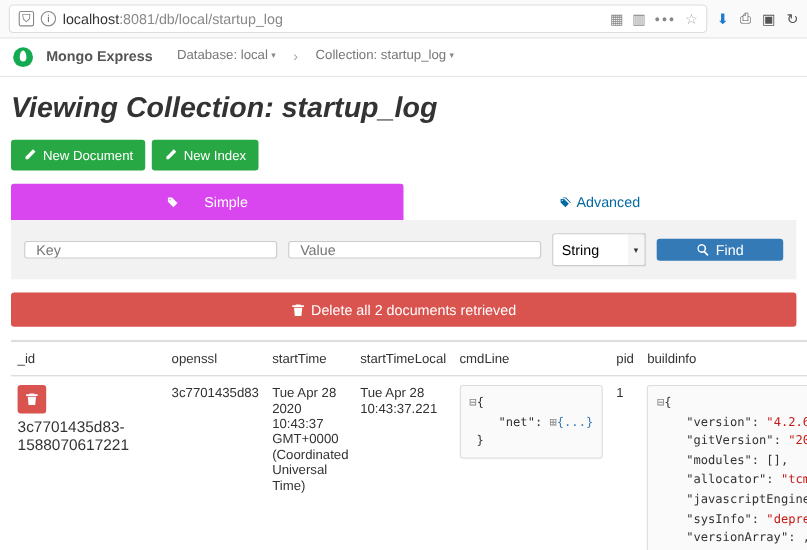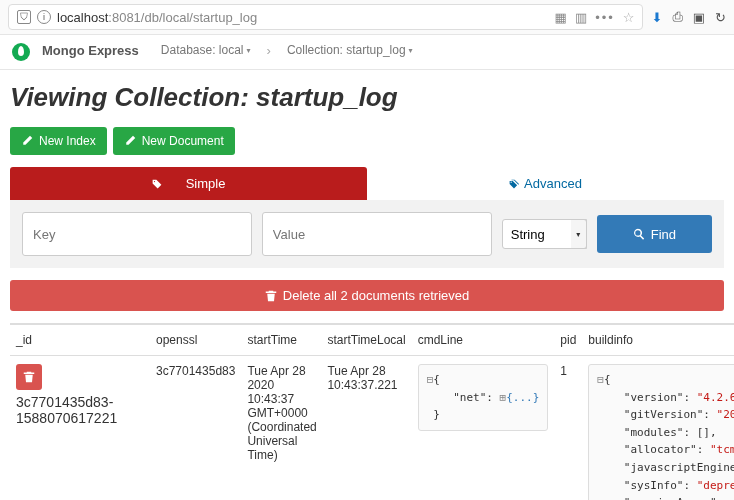--- a/index.html
+++ b/index.html
@@ -30,29 +30,29 @@
   
   .content { padding: 6px 10px 20px; }
   h1 { font-size: 26px; font-weight: 700; margin: 6px 0 14px; font-style: italic; }
   
   .btn { display: inline-flex; align-items: center; gap: 6px; border: none; border-radius: 3px; padding: 7px 11px; font-size: 12px; color: #fff; cursor: pointer; }
   .btn-green { background: #28a745; }
   .btn-row { display: flex; gap: 6px; margin-bottom: 12px; }
   
   .tabs { display: flex; width: 100%; }
   .tab { flex: 1; text-align: center; padding: 9px 0; font-size: 13px; cursor: pointer; display: flex; align-items: center; justify-content: center; gap: 5px; }
-  .tab-simple { background: #b91c1c; color: #fff; border-top-left-radius: 3px; border-top-right-radius: 3px; gap: 24px; }
+  .tab-simple { background: #d946ef; color: #fff; border-top-left-radius: 3px; border-top-right-radius: 3px; gap: 24px; }
   .tab-adv { background: #fff; color: #0369a1; }
   
   .search-panel { background: #f2f2f2; padding: 12px; display: flex; gap: 10px; align-items: center; }
-  .search-panel input[type=text] { flex: 1; height: 44px; padding: 0 10px; border: 1px solid #ccc; border-radius: 3px; font-size: 13px; }
+  .search-panel input[type=text] { flex: 1; height: 16px; padding: 0 10px; border: 1px solid #ccc; border-radius: 3px; font-size: 13px; }
   .select-wrap { position: relative; border-radius: 11px; }
   .search-panel select { height: 30px; padding: 0 22px 0 8px; border: 1px solid #ccc; border-radius: 3px 0 0 3px; font-size: 13px; background: #fff; appearance: none; min-width: 85px; }
   .select-caret { position: absolute; right: 0; top: 0; height: 30px; width: 16px; border: 1px solid #ccc; border-left: none; display: flex; align-items: center; justify-content: center; font-size: 8px; border-radius: 0 3px 3px 0; background: #f5f5f5; }
-  .btn-find { background: #337ab7; color: #fff; height: 38px; padding: 0 36px; border-radius: 3px; border: none; display: inline-flex; align-items: center; gap: 6px; font-size: 13px; cursor: pointer; }
+  .btn-find { background: #337ab7; color: #fff; height: 20px; padding: 0 36px; border-radius: 3px; border: none; display: inline-flex; align-items: center; gap: 6px; font-size: 13px; cursor: pointer; }
   
   .delete-bar { background: #d9534f; color: #fff; text-align: center; padding: 8px; border-radius: 3px; margin: 12px 0; font-size: 13px; display: flex; align-items: center; justify-content: center; gap: 6px; cursor: pointer; }
   
   table.data { width: 100%; border-collapse: collapse; font-size: 12px; }
   table.data thead th { text-align: left; font-weight: 400; padding: 8px 6px; border-top: 2px solid #ddd; border-bottom: 1px solid #ddd; white-space: nowrap; }
   table.data tbody td { vertical-align: top; padding: 8px 6px; }
   .del-btn { background: #d9534f; border: none; width: 26px; height: 26px; border-radius: 3px; color: #fff; display: flex; align-items: center; justify-content: center; cursor: pointer; margin-bottom: 4px; }
   .id-text { font-size: 14px; color: #333; }
   .cell-text { color: #333; white-space: pre-line; }
   
@@ -104,27 +104,27 @@
 
 <div class="content">
 
   <h1>Viewing Collection: startup_log</h1>
 
   <div class="btn-row">
     <button class="btn btn-green">
       <svg class="icon-svg" viewBox="0 0 16 16" fill="currentColor">
           <path d="M12 1l3 3-9 9H3v-3l9-9z"></path>
         </svg>
-      <span>New Index</span>
+      <span>New Document</span>
     </button>
     <button class="btn btn-green">
       <svg class="icon-svg" viewBox="0 0 16 16" fill="currentColor">
           <path d="M12 1l3 3-9 9H3v-3l9-9z"></path>
         </svg>
-      <span>New Document</span>
+      <span>New Index</span>
     </button>
   </div>
 
   <div class="tabs">
     <div class="tab tab-simple">
       <svg class="icon-svg-sm" viewBox="0 0 16 16" fill="currentColor">
           <path d="M1 1h6l8 8-6 6-8-8V1zm3 4a1 1 0 100-2 1 1 0 000 2z"></path>
         </svg>
       <span>Simple</span>
     </div>

